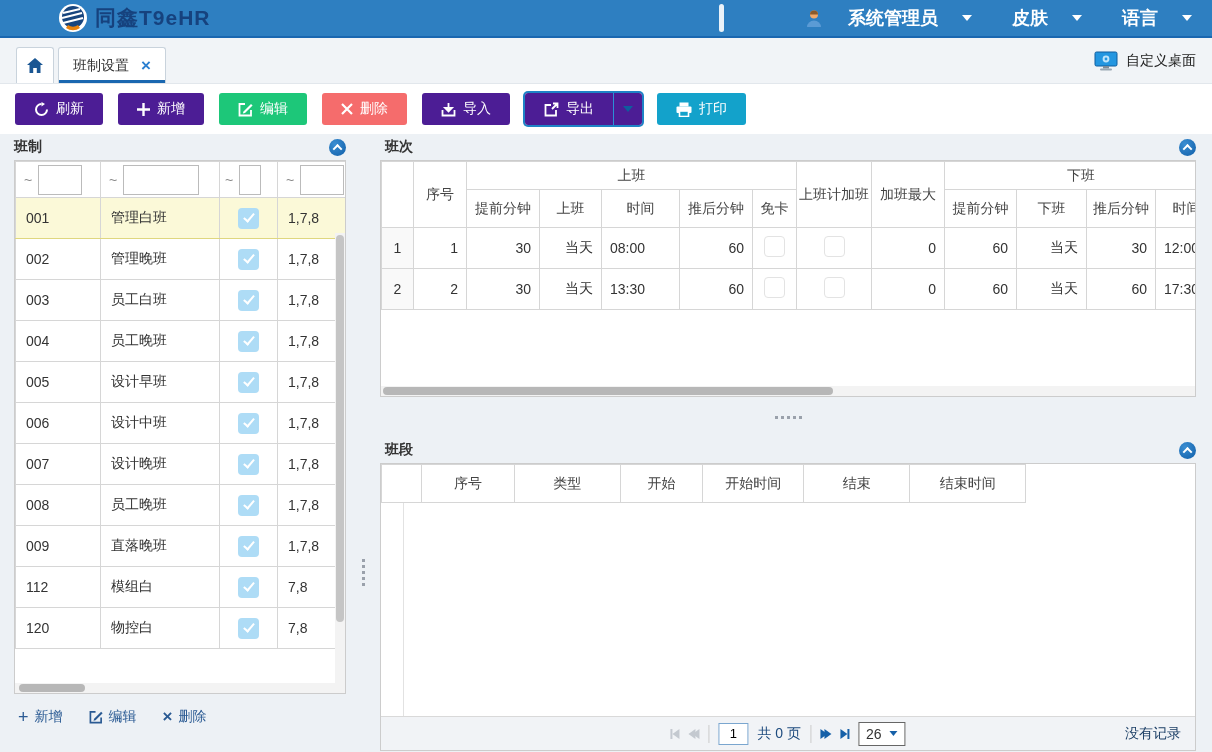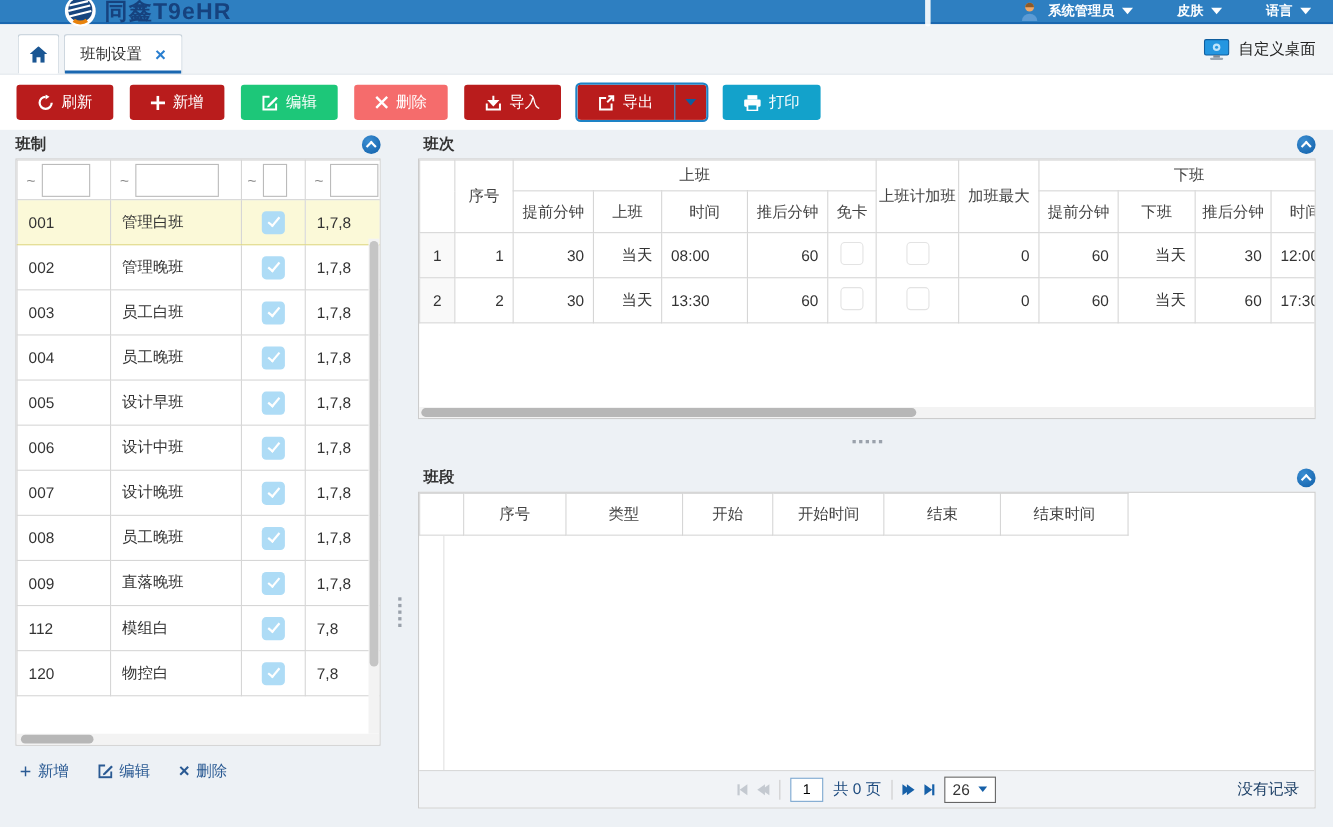--- a/index.html
+++ b/index.html
@@ -1,42 +1,42 @@
 <!DOCTYPE html>
 <html><head>
 <meta charset="utf-8">
 <style>
   * { margin:0; padding:0; box-sizing:border-box; }
   html,body { width:1212px; height:752px; overflow:hidden; }
   body { font-family:"Liberation Sans","DejaVu Sans",sans-serif; font-size:14px; color:#333; background:#edf1f5; }
 
   
-  .navbar { height:22px; background:#2e7fc1; border-bottom:2px solid #1a67b0; display:flex; align-items:center; }
+  .navbar { height:38px; background:#2e7fc1; border-bottom:2px solid #1a67b0; display:flex; align-items:center; }
   .logo { display:flex; align-items:center; gap:7px; padding:0 20px 0 58px; cursor:pointer; }
   .logo-text { font-size:21px; font-weight:bold; color:#16427e; letter-spacing:1px; }
   .nav-menu { display:flex; align-items:center; height:100%; margin-left:30px; }
   .nav-item { color:#fff; font-weight:bold; font-size:15px; padding:0 26px; height:100%; display:flex; align-items:center; cursor:pointer; }
   .nav-divider { width:1px; height:16px; background:rgba(255,255,255,.55); }
   .nav-right { margin-left:auto; display:flex; align-items:center; height:100%; }
   .nav-pill { width:5px; height:28px; border-radius:3px; background:rgba(255,255,255,.9); margin-right:60px; }
-  .nav-drop { color:#fff; font-weight:bold; font-size:12px; display:flex; align-items:center; gap:7px; padding:0 20px; height:100%; cursor:pointer; }
+  .nav-drop { color:#fff; font-weight:bold; font-size:18px; display:flex; align-items:center; gap:24px; padding:0 20px; height:100%; cursor:pointer; }
   .caret { width:0; height:0; border-left:5px solid transparent; border-right:5px solid transparent; border-top:6px solid #fff; }
 
   
   .tabbar { height:46px; background:#f1f4f7; display:flex; align-items:flex-end; padding:0 0 0 16px; border-bottom:1px solid #e2e7ec; }
   .tab { background:#fff; border:1px solid #c9d3dc; border-bottom:none; border-radius:3px 3px 0 0; height:36px; display:flex; align-items:center; margin-right:4px; cursor:pointer; }
   .tab.home { width:38px; justify-content:center; }
   .tab.active { padding:0 14px; gap:12px; box-shadow:inset 0 -3px 0 #1a67b0; font-size:14px; color:#333; }
   .tab-close { color:#2a7fd0; font-size:17px; font-weight:bold; line-height:1; cursor:pointer; }
   .custom-desktop { margin-left:auto; align-self:center; display:flex; align-items:center; gap:8px; padding-right:16px; cursor:pointer; color:#222; }
 
   
   .toolbar { height:50px; background:#fff; display:flex; align-items:center; padding-left:15px; gap:15px; }
   .btn { height:32px; border:none; border-radius:3px; color:#fff; font-size:14px; font-family:inherit; display:flex; align-items:center; gap:7px; padding:0 19px; cursor:pointer; }
-  .btn.blue { background:#b91c1c; }
+  .btn.blue { background:#4c1d95; }
   .btn.green { background:#1dc779; }
   .btn.red { background:#f56c6c; }
   .btn.teal { background:#13a2cb; }
   .split { display:flex; border-radius:3px; overflow:hidden; box-shadow:0 0 0 2px #1e83c6; }
   .split .btn { border-radius:0; }
   .split .btn.caret-part { padding:0 9px; border-left:1px solid #2b90d6; }
   .split .caret2 { border-top-color:#0f5d9e; }
 
   
   .content { display:flex; height:617px; padding:0 16px 0 14px; }

